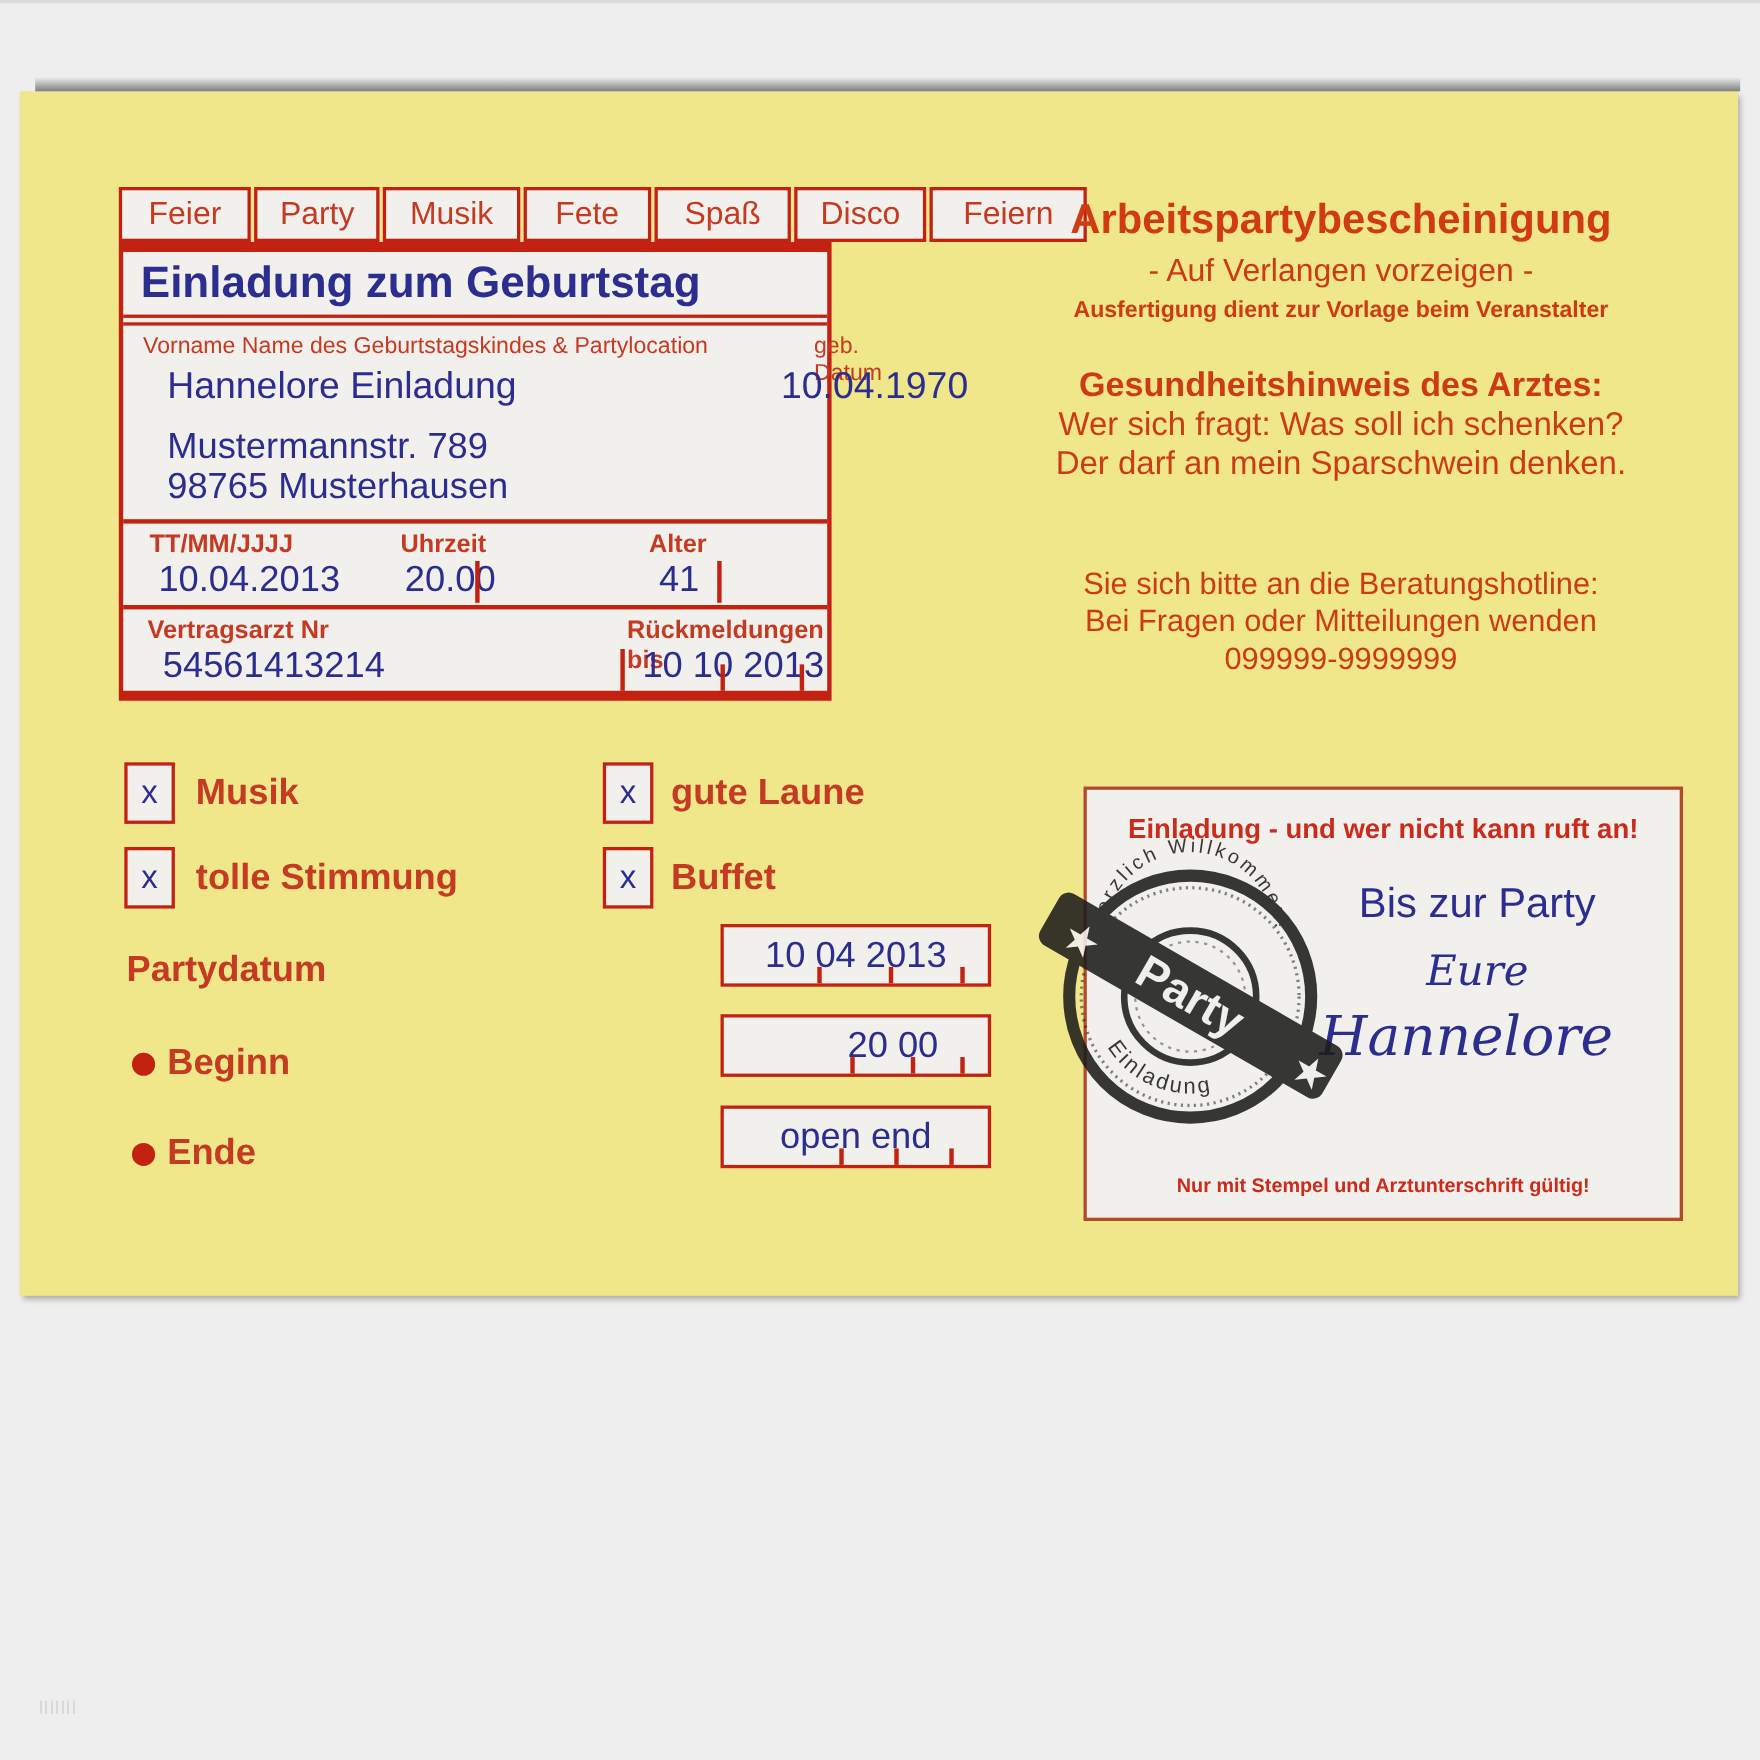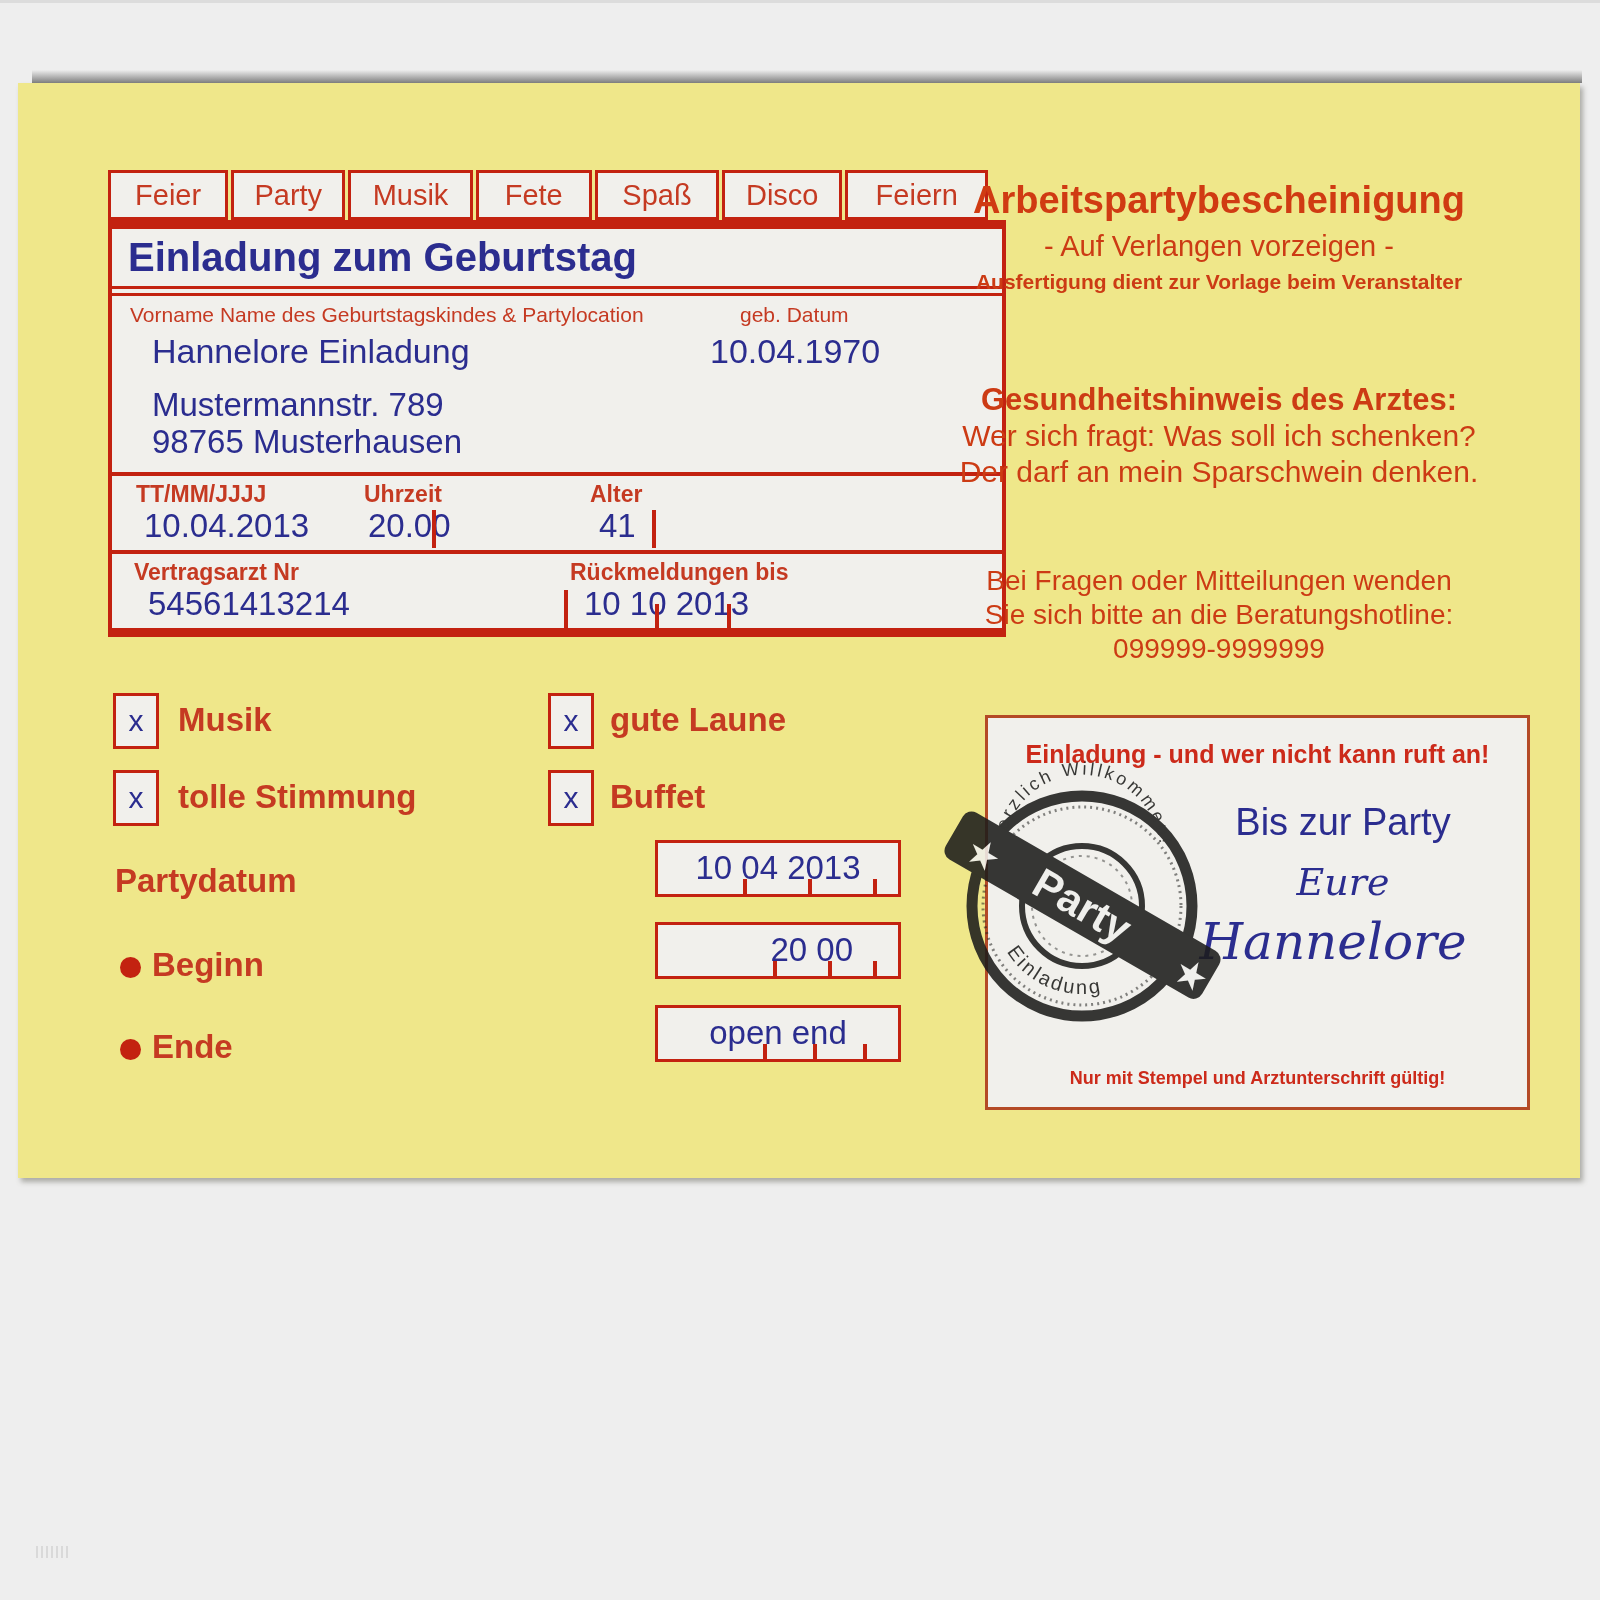--- a/index.html
+++ b/index.html
@@ -20,21 +20,21 @@
   .card::before{content:"";position:absolute;left:14px;right:-2px;top:-13px;height:13px;
         background:linear-gradient(to top,rgba(35,35,35,.55),rgba(35,35,35,0));pointer-events:none;}
 
   
   .tabs{position:absolute;left:90px;top:87px;width:880px;height:50px;display:flex;gap:3px;}
   .tab{border:3px solid var(--red1);background:var(--fill);color:var(--red2);
        font-size:29px;display:flex;align-items:center;justify-content:center;}
   .t1{flex:112}.t2{flex:106}.t3{flex:116}.t4{flex:108}.t5{flex:116}.t6{flex:112}.t7{flex:134}
 
   
-  .formbox{position:absolute;left:90px;top:137px;width:898px;background:var(--fill);
+  .formbox{position:absolute;left:90px;top:137px;width:648px;background:var(--fill);
            border:4px solid var(--red1);border-top:9px solid var(--red1);border-bottom:9px solid var(--red1);}
   .title-row{height:57px;padding:6px 0 0 16px;color:var(--blue);font-size:40px;font-weight:bold;}
   .dbl{height:10px;border-top:3px solid var(--red1);border-bottom:3px solid var(--red1);}
   .info{position:relative;height:176px;}
   .lbl{position:absolute;color:var(--red2);font-size:21px;}
   .val{position:absolute;color:var(--blue);font-size:33px;}
   .name-lbl{left:18px;top:7px;}
   .geb-lbl{left:628px;top:7px;}
   .name-val{left:40px;top:36px;font-size:34px;}
   .geb-val{left:598px;top:36px;font-size:34px;}
@@ -53,21 +53,21 @@
   .tk-b{left:540px;top:34px;height:38px;}
   .tk-c{left:452px;top:36px;height:38px;}
   .tk-d{left:543px;top:50px;height:24px;}
   .tk-e{left:615px;top:50px;height:24px;}
 
   
   .right-col{position:absolute;left:920px;top:95px;width:562px;text-align:center;color:var(--red3);}
   .r-title{font-size:38px;font-weight:bold;line-height:44px;color:#d03b12;}
   .r-sub{font-size:29px;margin-top:8px;}
   .r-sub2{font-size:21px;font-weight:bold;margin-top:7px;}
-  .health{margin-top:88px;}
+  .health{margin-top:38px;}
   .h-title{font-size:31px;font-weight:bold;line-height:36px;}
   .h-line{font-size:30px;line-height:36px;}
   .hotline{margin-top:74px;font-size:28px;line-height:34px;}
 
   
   .cbox{position:absolute;width:46px;height:56px;border:3px solid var(--red1);background:var(--fill);
         color:var(--blue);font-size:30px;display:flex;align-items:center;justify-content:center;}
   .cb-label{position:absolute;color:var(--red2);font-size:33px;font-weight:bold;}
   .cb1{left:95px;top:610px}.cb1l{left:160px;top:618px}
   .cb2{left:530px;top:610px}.cb2l{left:592px;top:618px}
@@ -162,22 +162,22 @@
     <div class="right-col">
       <div class="r-title">Arbeitspartybescheinigung</div>
       <div class="r-sub">- Auf Verlangen vorzeigen -</div>
       <div class="r-sub2">Ausfertigung dient zur Vorlage beim Veranstalter</div>
       <div class="health">
         <div class="h-title">Gesundheitshinweis des Arztes:</div>
         <div class="h-line">Wer sich fragt: Was soll ich schenken?</div>
         <div class="h-line">Der darf an mein Sparschwein denken.</div>
       </div>
       <div class="hotline">
+        <div>Sie sich bitte an die Beratungshotline:</div>
         <div>Bei Fragen oder Mitteilungen wenden</div>
-        <div>Sie sich bitte an die Beratungshotline:</div>
         <div>099999-9999999</div>
       </div>
     </div>
 
     <div class="cbox cb1">x</div>
     <span class="cb-label cb1l">Musik</span>
     <div class="cbox cb2">x</div>
     <span class="cb-label cb2l">gute Laune</span>
     <div class="cbox cb3">x</div>
     <span class="cb-label cb3l">tolle Stimmung</span>

